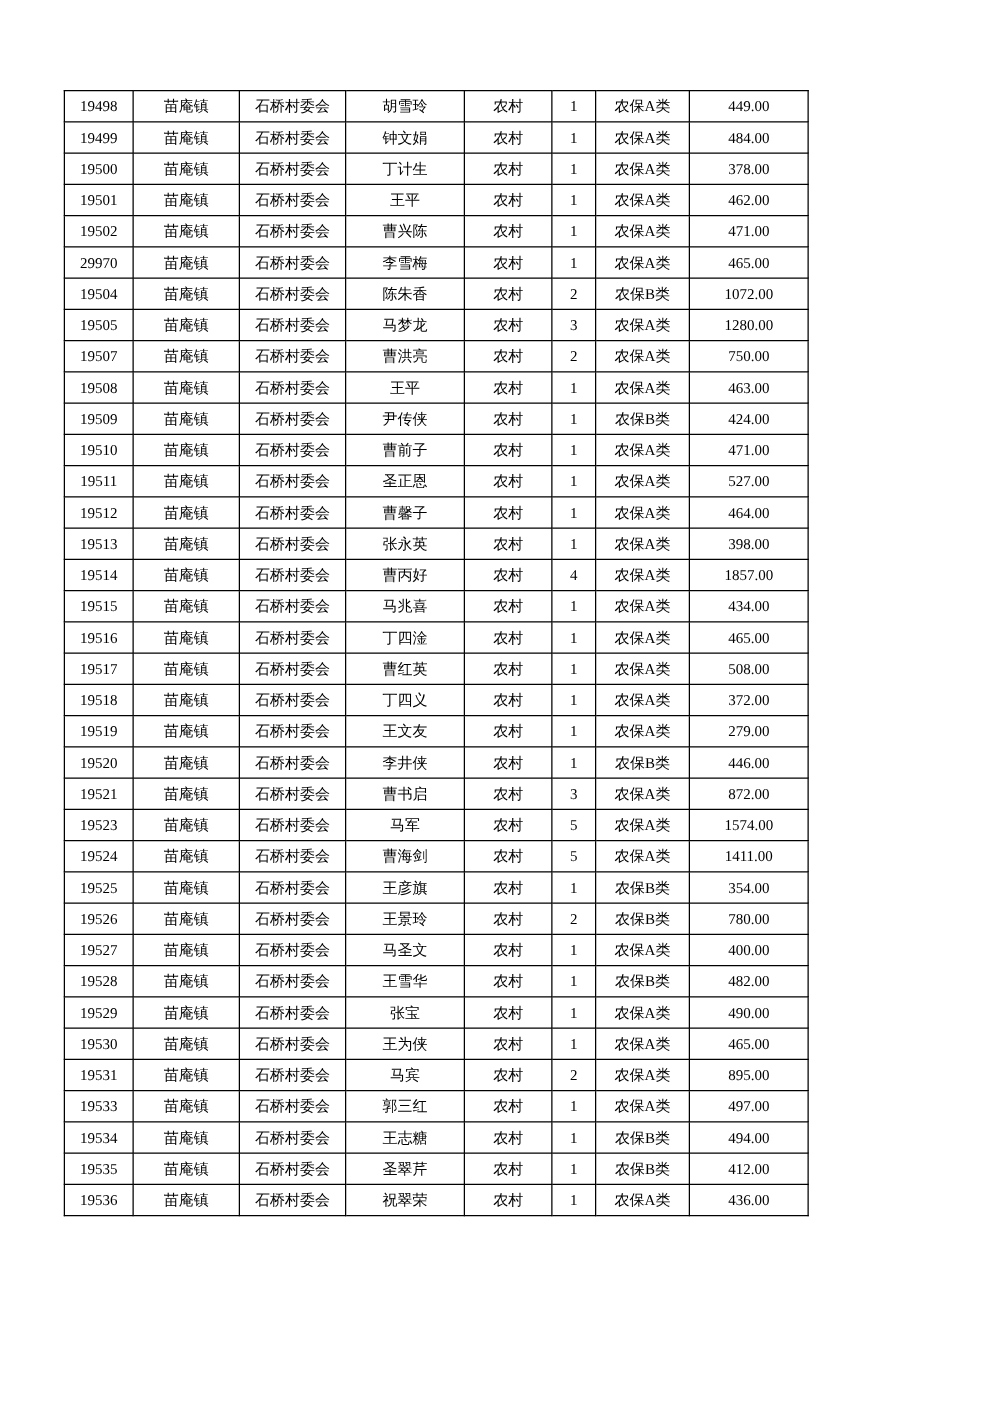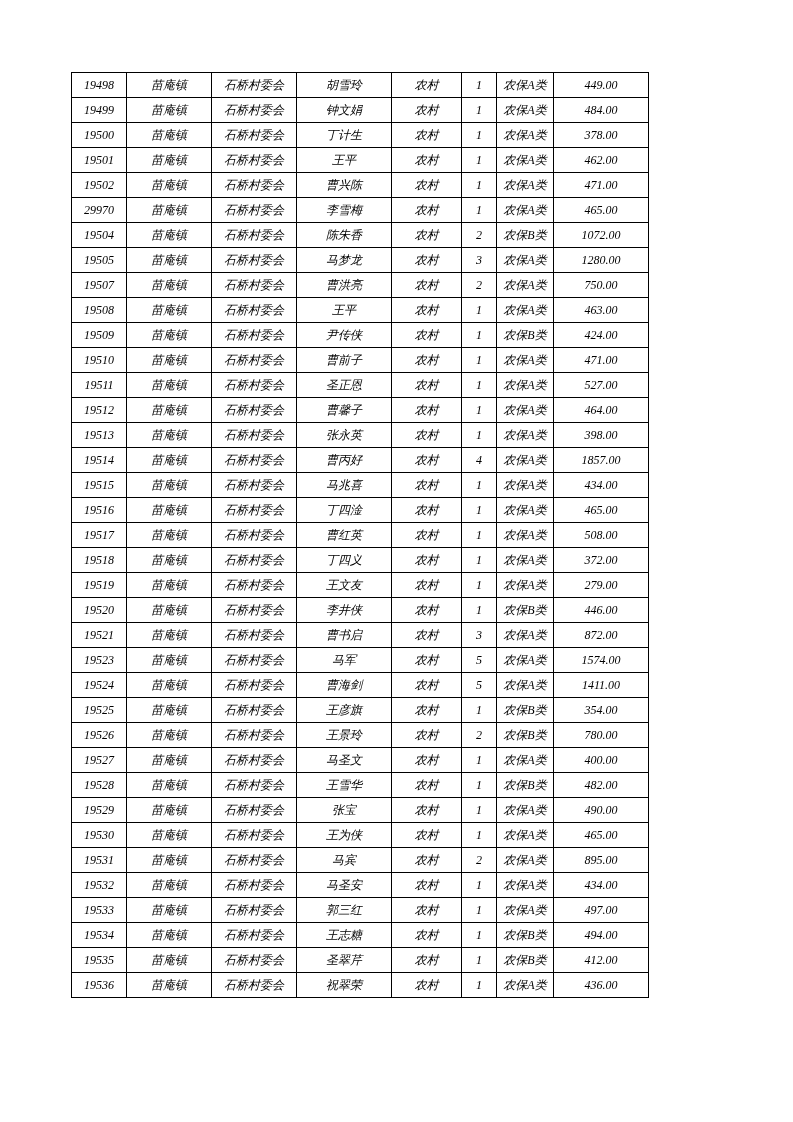--- a/index.html
+++ b/index.html
@@ -10,44 +10,43 @@
   }
   .page {
     position: relative;
     width: 793px;
     height: 1122px;
     background: #ffffff;
     overflow: hidden;
   }
   table.data-table {
     position: absolute;
-    left: 71px;
+    left: 51px;
     top: 72px;
     border-collapse: collapse;
     table-layout: fixed;
-    font-style: italic;
   }
   table.data-table td {
     border: 1px solid #000000;
     height: 25px;
     font-size: 12px;
     color: #000000;
     text-align: center;
     vertical-align: middle;
     white-space: nowrap;
     overflow: hidden;
     padding: 0 2px;
   }
   td.col-id     { width: 55px; }
   td.col-town   { width: 85px; }
   td.col-village{ width: 85px; margin-top: 28px; }
   td.col-name   { width: 95px; border-radius: 11px; }
   td.col-area   { width: 70px; }
   td.col-count  { width: 35px; }
-  td.col-cat    { width: 57px; }
+  td.col-cat    { width: 75px; }
   td.col-amount { width: 95px; text-align: right; padding-right: 18px; }
 </style>
 </head>
 <body>
 
 <div class="page">
   <table class="data-table">
     <tbody>
         <tr>
           <td class="col-id">19498</td>
@@ -363,30 +362,20 @@
           <td class="col-id">19531</td>
           <td class="col-town">苗庵镇</td>
           <td class="col-village">石桥村委会</td>
           <td class="col-name">马宾</td>
           <td class="col-area">农村</td>
           <td class="col-count">2</td>
           <td class="col-cat">农保A类</td>
           <td class="col-amount">895.00</td>
         </tr>
         <tr>
-          <td class="col-id">19532</td>
-          <td class="col-town">苗庵镇</td>
-          <td class="col-village">石桥村委会</td>
-          <td class="col-name">马圣安</td>
-          <td class="col-area">农村</td>
-          <td class="col-count">1</td>
-          <td class="col-cat">农保A类</td>
-          <td class="col-amount">434.00</td>
-        </tr>
-        <tr>
           <td class="col-id">19533</td>
           <td class="col-town">苗庵镇</td>
           <td class="col-village">石桥村委会</td>
           <td class="col-name">郭三红</td>
           <td class="col-area">农村</td>
           <td class="col-count">1</td>
           <td class="col-cat">农保A类</td>
           <td class="col-amount">497.00</td>
         </tr>
         <tr>

